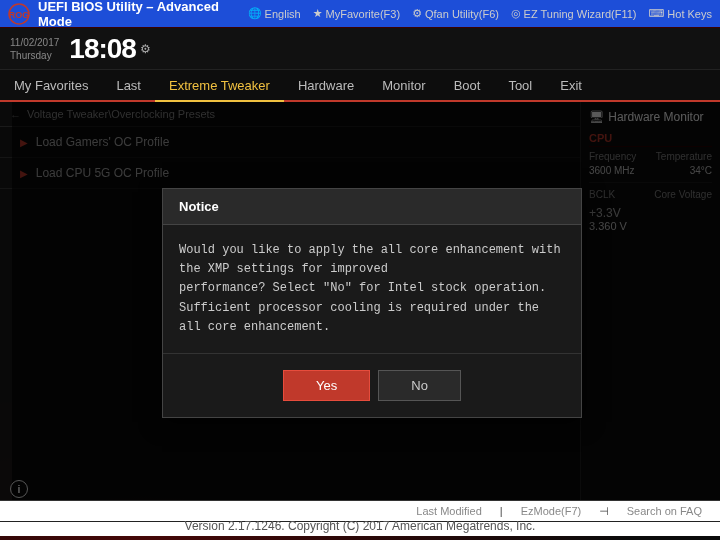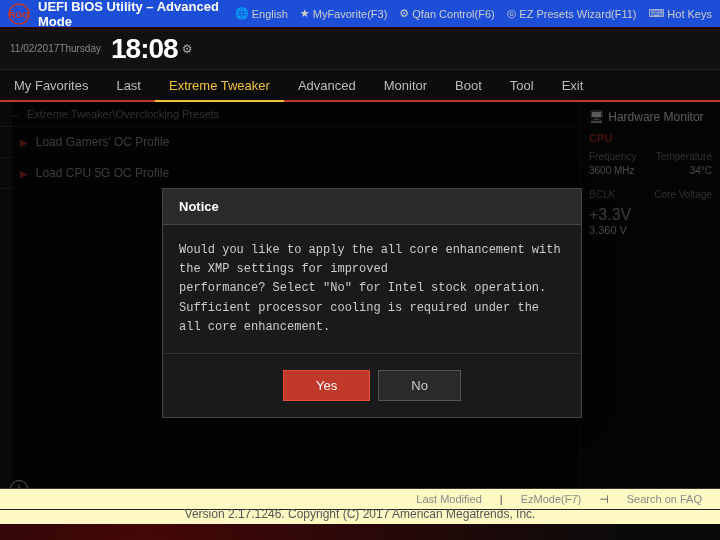--- a/index.html
+++ b/index.html
@@ -70,21 +70,21 @@
       height: 42px;
       display: flex;
       align-items: center;
       padding: 0 10px;
       position: relative;
       z-index: 10;
       border-bottom: 1px solid #222;
     }
     .datetime-left {
       display: flex;
-      flex-direction: row;
+      flex-direction: column;
       margin-right: 10px;
       font-size: 10px;
       color: #888;
       line-height: 1.3;
     }
     .datetime-clock {
       font-size: 28px;
       color: #fff;
       font-weight: bold;
       letter-spacing: -1px;
@@ -203,21 +203,21 @@
     .hw-divider {
       border: none;
       border-top: 1px solid #1a1a1a;
       margin: 6px 0;
     }
     .hw-voltage {
       margin-top: 6px;
     }
     .hw-voltage-label {
       color: #aaa;
-      font-size: 16px;
+      font-size: 12px;
     }
     .hw-voltage-value {
       color: #ccc;
       font-size: 11px;
     }
 
     
     .dialog-overlay {
       position: absolute;
       top: 0; left: 12px;
@@ -296,25 +296,25 @@
       align-items: center;
       justify-content: center;
       font-size: 11px;
       color: #888;
       cursor: pointer;
     }
 
     
     .footer {
       position: absolute;
-      bottom: 16px;
+      bottom: 4px;
       left: 0;
       right: 0;
       height: 36px;
-      background: #fef9c3;
+      background: #ffffff;
       border-top: 1px solid #333;
       display: flex;
       align-items: center;
       z-index: 10;
     }
     .footer-top {
       display: flex;
       justify-content: flex-end;
       align-items: center;
       padding: 0 10px;
@@ -360,25 +360,25 @@
     <span>
       <span>🌐</span>
       <span>English</span>
     </span>
     <span>
       <span>★</span>
       <span>MyFavorite(F3)</span>
     </span>
     <span>
       <span>⚙</span>
-      <span>Qfan Control(F6)</span>
+      <span>Qfan Utility(F6)</span>
     </span>
     <span>
       <span>◎</span>
-      <span>EZ Presets Wizard(F11)</span>
+      <span>EZ Tuning Wizard(F11)</span>
     </span>
     <span>
       <span>⌨</span>
       <span>Hot Keys</span>
     </span>
   </div>
 </div>
 
 <div class="datetime-bar">
   <div class="datetime-left">
@@ -386,34 +386,34 @@
     <span>Thursday</span>
   </div>
   <span class="datetime-clock">18:08</span>
   <span class="clock-gear">⚙</span>
 </div>
 
 <div class="nav-bar">
   <div class="nav-item">My Favorites</div>
   <div class="nav-item">Last</div>
   <div class="nav-item active">Extreme Tweaker</div>
-  <div class="nav-item">Advanced</div>
+  <div class="nav-item">Hardware</div>
   <div class="nav-item">Monitor</div>
   <div class="nav-item">Boot</div>
   <div class="nav-item">Tool</div>
   <div class="nav-item">Exit</div>
 </div>
 
 <div class="main-area">
 
   <div class="left-panel">
 
     <div class="breadcrumb">
       <span class="breadcrumb-arrow">←</span>
-      <span>Extreme Tweaker\Overclocking Presets</span>
+      <span>Voltage Tweaker\Overclocking Presets</span>
     </div>
 
     <div class="menu-item">
       <span class="menu-arrow">▶</span>
       <span>Load Gamers' OC Profile</span>
     </div>
     <div class="menu-item">
       <span class="menu-arrow">▶</span>
       <span>Load CPU 5G OC Profile</span>
     </div>

